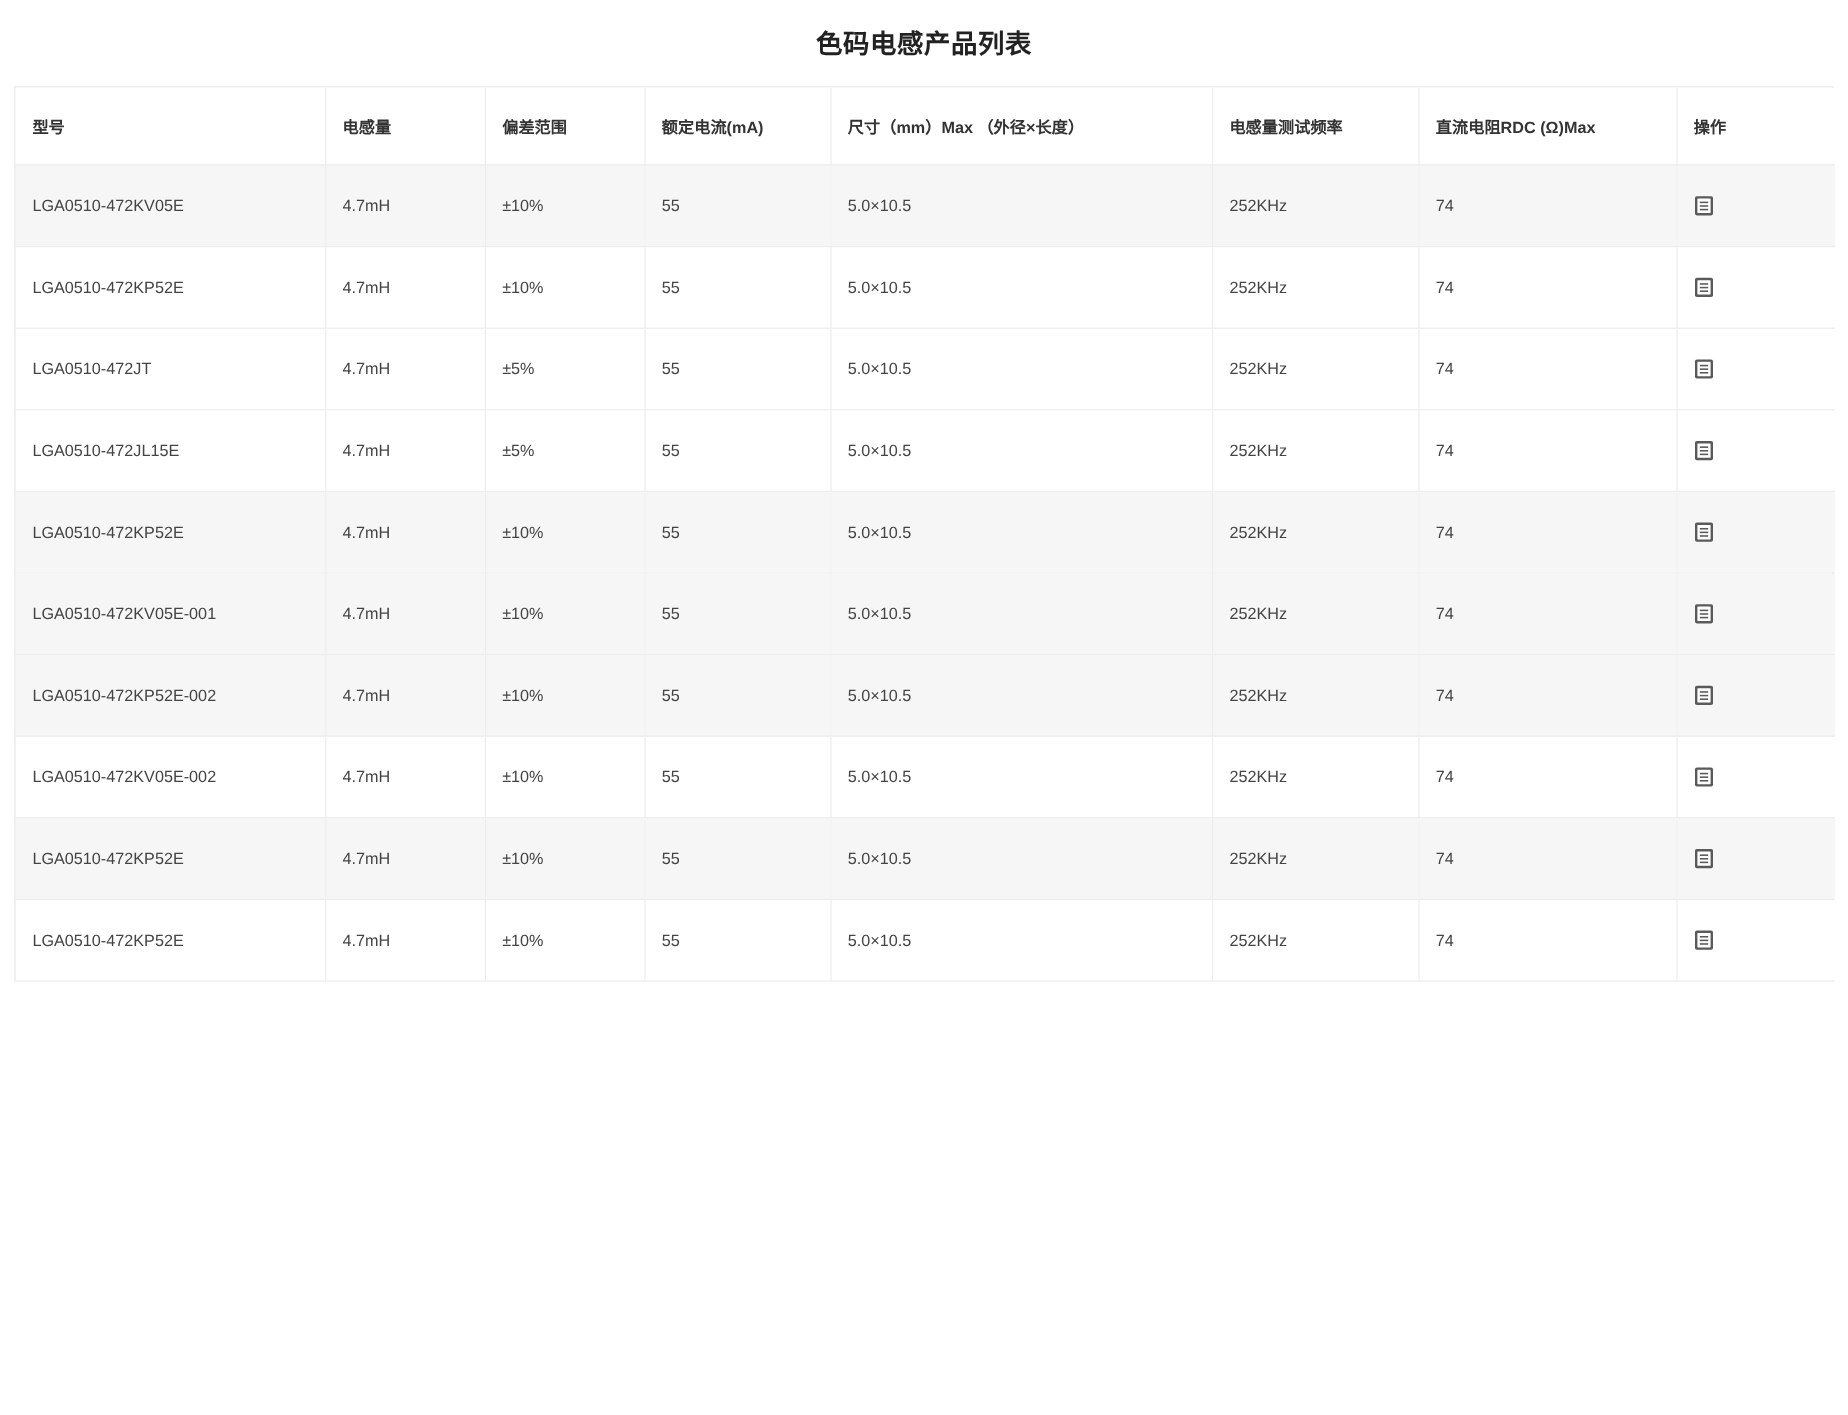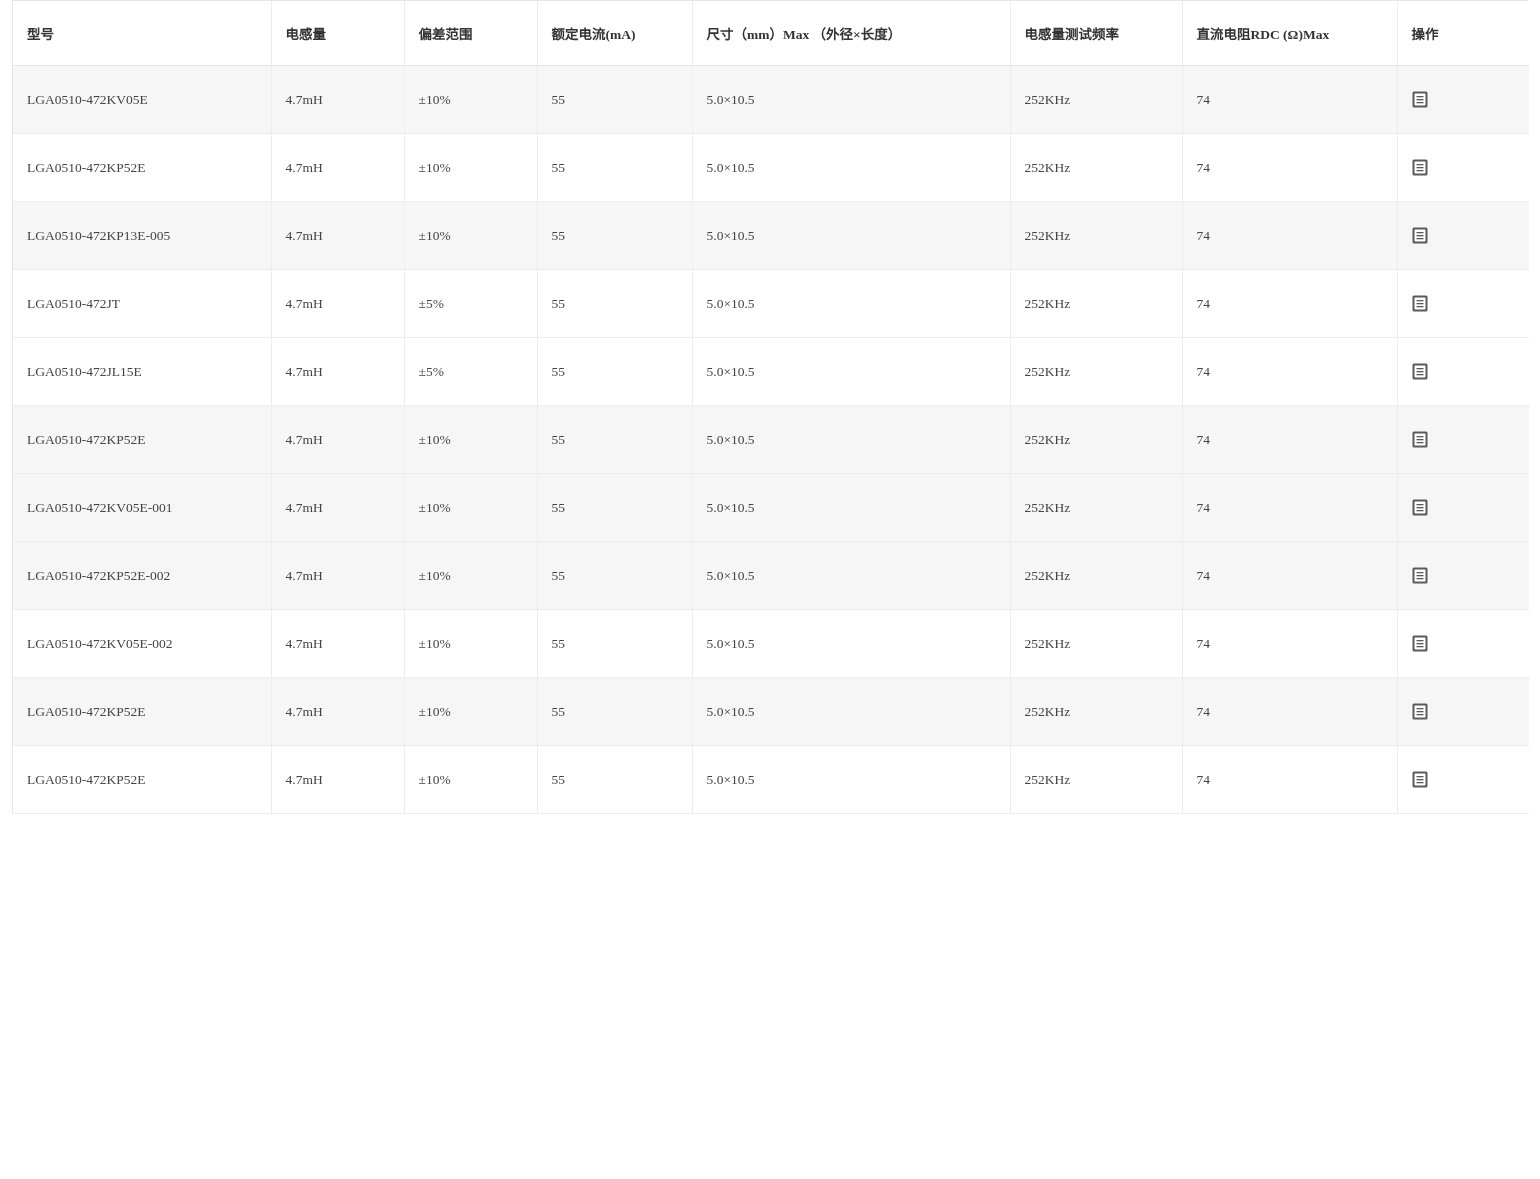--- a/index.html
+++ b/index.html
@@ -34,21 +34,20 @@
     border-top: 1px solid #e6e6e6;
     border-left: 1px solid #e6e6e6;
     border-right: 1px solid #e6e6e6;
     box-sizing: border-box;
   }
   table.product-table {
     width: 100%;
     border-collapse: collapse;
     table-layout: fixed;
     font-size: 13.5px;
-    font-family: Liberation Serif, serif;
   }
   table.product-table th {
     background: #ffffff;
     text-align: left;
     font-weight: bold;
     color: #333333;
     font-size: 13.5px;
     padding: 22px 14px 22px 14px;
     border-bottom: 1px solid #e6e6e6;
     border-right: 1px solid #ededed;
@@ -99,20 +98,21 @@
     vertical-align: middle;
     cursor: pointer;
   }
   .doc-icon svg { display: block; }
 </style>
 </head>
 <body>
 
 <div class="page">
 
+  <div class="page-title">色码电感产品列表</div>
 
   <div class="table-wrap">
     <table class="product-table">
       <colgroup>
         <col class="c-model">
         <col class="c-ind">
         <col class="c-tol">
         <col class="c-cur">
         <col class="c-size">
         <col class="c-freq">
@@ -157,36 +157,20 @@
             <td>252KHz</td>
             <td>74</td>
             <td class="action-cell"><span class="doc-icon"><svg width="17" height="19" viewBox="0 0 17 19" xmlns="http://www.w3.org/2000/svg">
                   <rect x="0.5" y="1.5" width="15" height="16" rx="1.5" fill="#5a5a5a"></rect>
                   <rect x="2.5" y="3.5" width="11" height="12" rx="0.5" fill="#ffffff"></rect>
                   <rect x="4.5" y="6" width="7" height="1.3" fill="#5a5a5a"></rect>
                   <rect x="4.5" y="9" width="7" height="1.3" fill="#5a5a5a"></rect>
                   <rect x="4.5" y="12" width="7" height="1.3" fill="#5a5a5a"></rect>
                 </svg></span></td>
           </tr>
-          <tr class="odd-row">
-            <td>LGA0510-472KP13E-005</td>
-            <td>4.7mH</td>
-            <td>±10%</td>
-            <td>55</td>
-            <td>5.0×10.5</td>
-            <td>252KHz</td>
-            <td>74</td>
-            <td class="action-cell"><span class="doc-icon"><svg width="17" height="19" viewBox="0 0 17 19" xmlns="http://www.w3.org/2000/svg">
-                  <rect x="0.5" y="1.5" width="15" height="16" rx="1.5" fill="#5a5a5a"></rect>
-                  <rect x="2.5" y="3.5" width="11" height="12" rx="0.5" fill="#ffffff"></rect>
-                  <rect x="4.5" y="6" width="7" height="1.3" fill="#5a5a5a"></rect>
-                  <rect x="4.5" y="9" width="7" height="1.3" fill="#5a5a5a"></rect>
-                  <rect x="4.5" y="12" width="7" height="1.3" fill="#5a5a5a"></rect>
-                </svg></span></td>
-          </tr>
           <tr class="even-row">
             <td>LGA0510-472JT</td>
             <td>4.7mH</td>
             <td>±5%</td>
             <td>55</td>
             <td>5.0×10.5</td>
             <td>252KHz</td>
             <td>74</td>
             <td class="action-cell"><span class="doc-icon"><svg width="17" height="19" viewBox="0 0 17 19" xmlns="http://www.w3.org/2000/svg">
                   <rect x="0.5" y="1.5" width="15" height="16" rx="1.5" fill="#5a5a5a"></rect>

